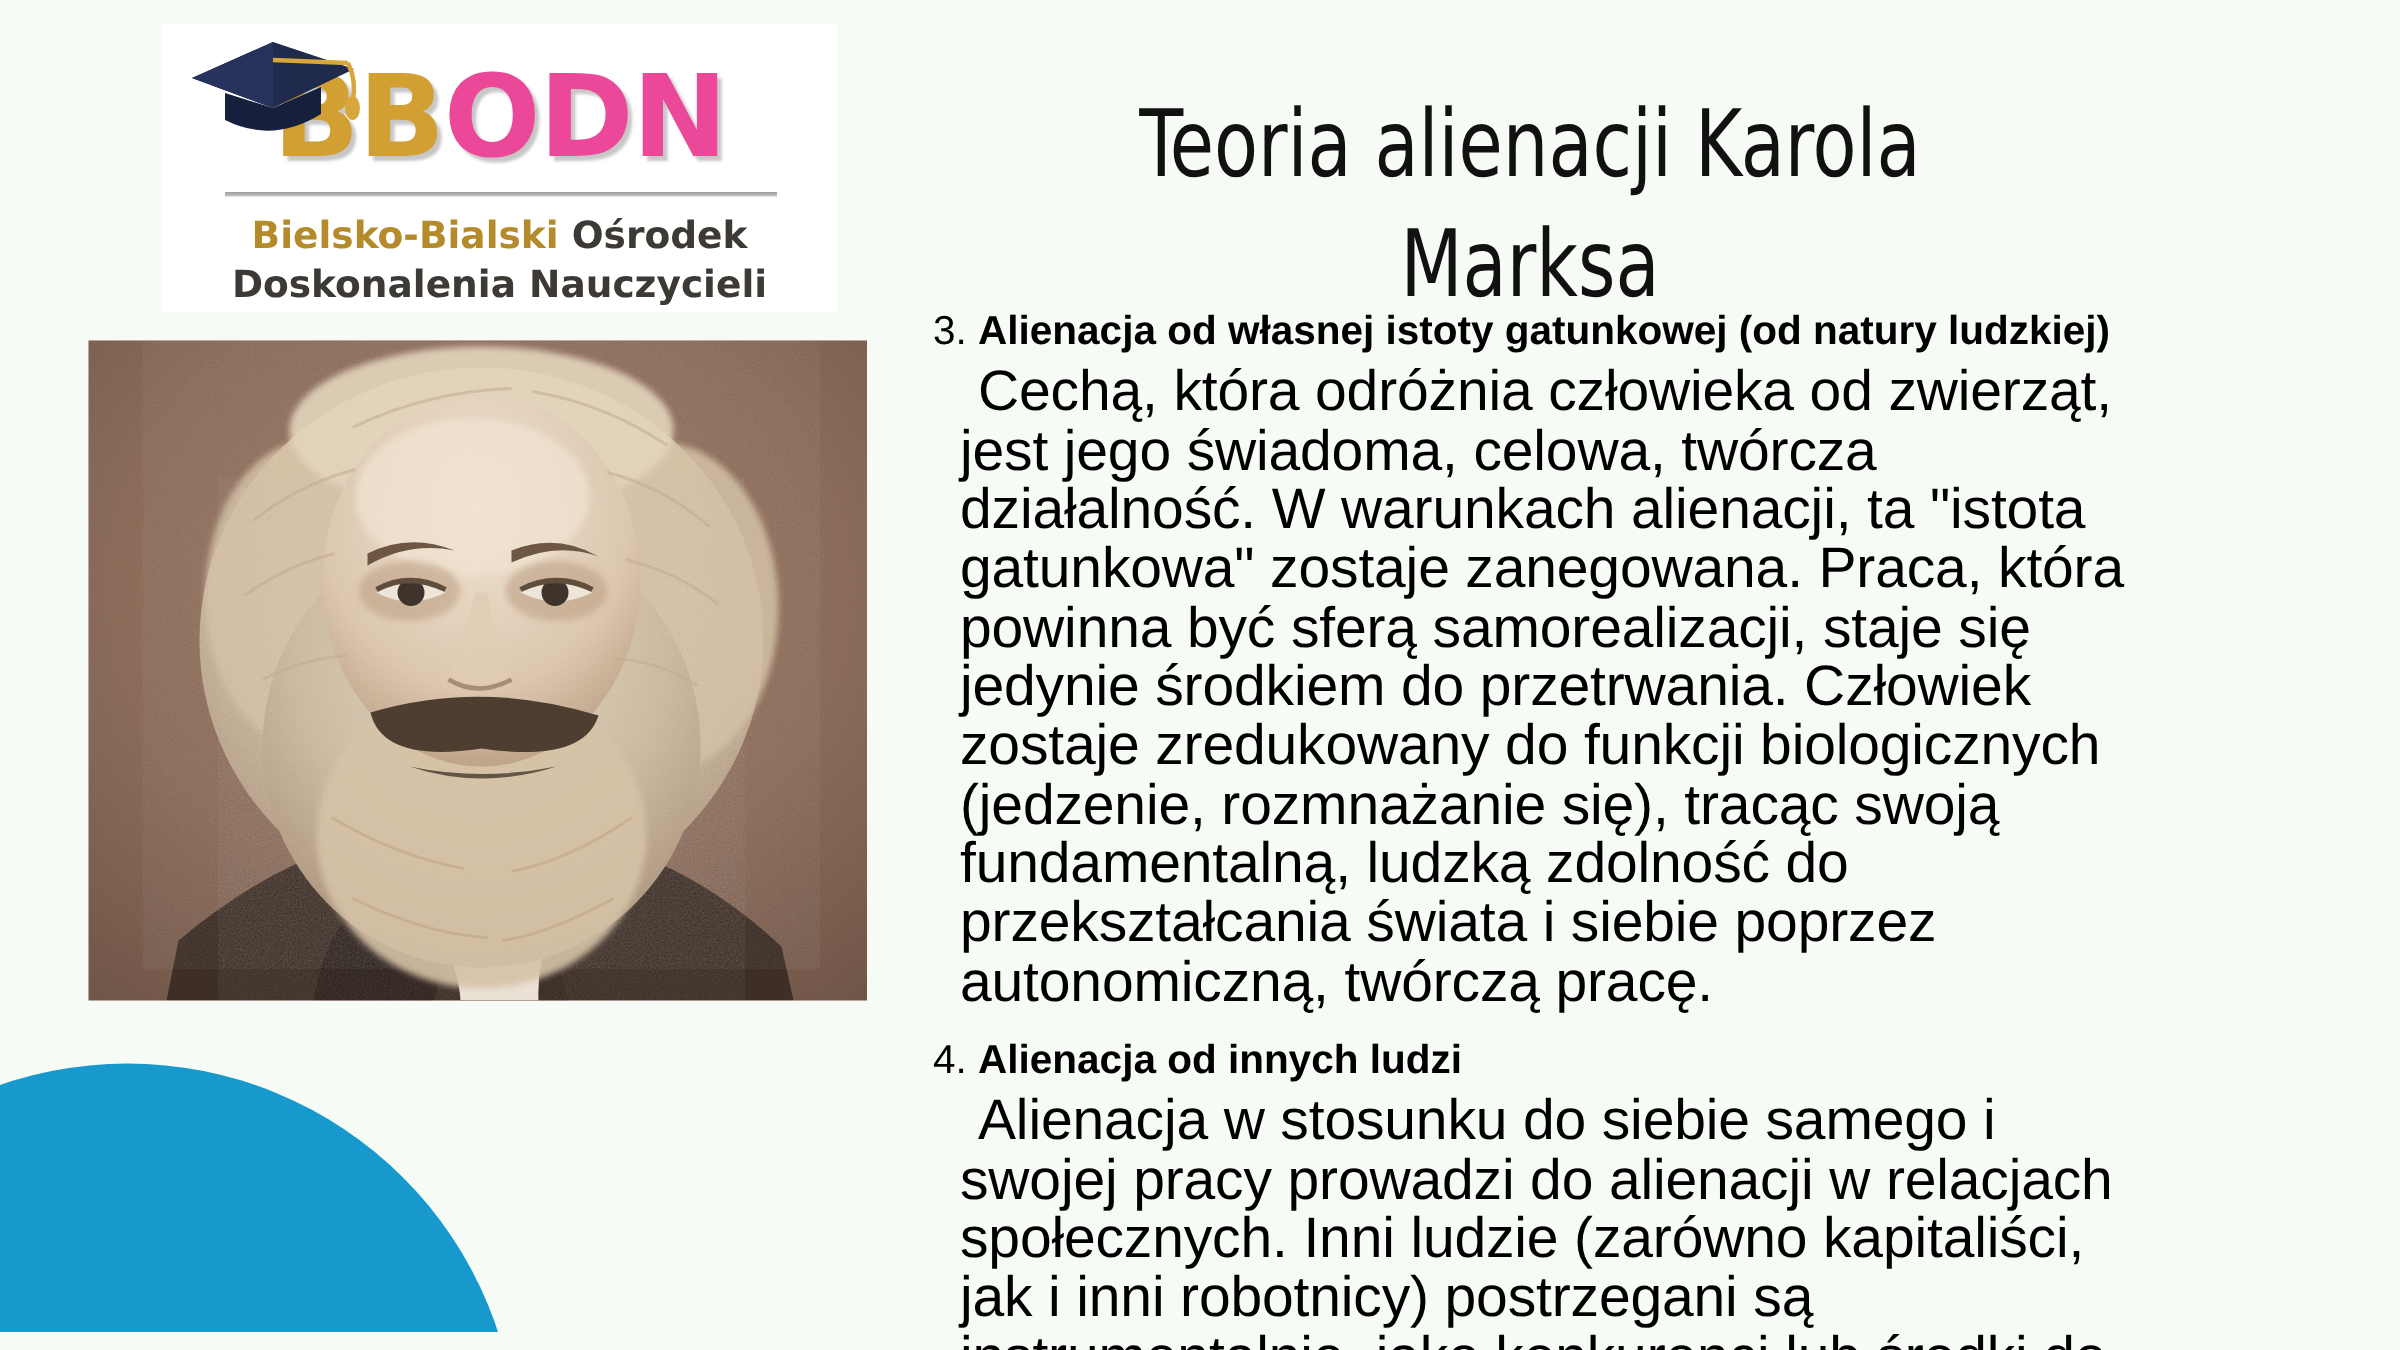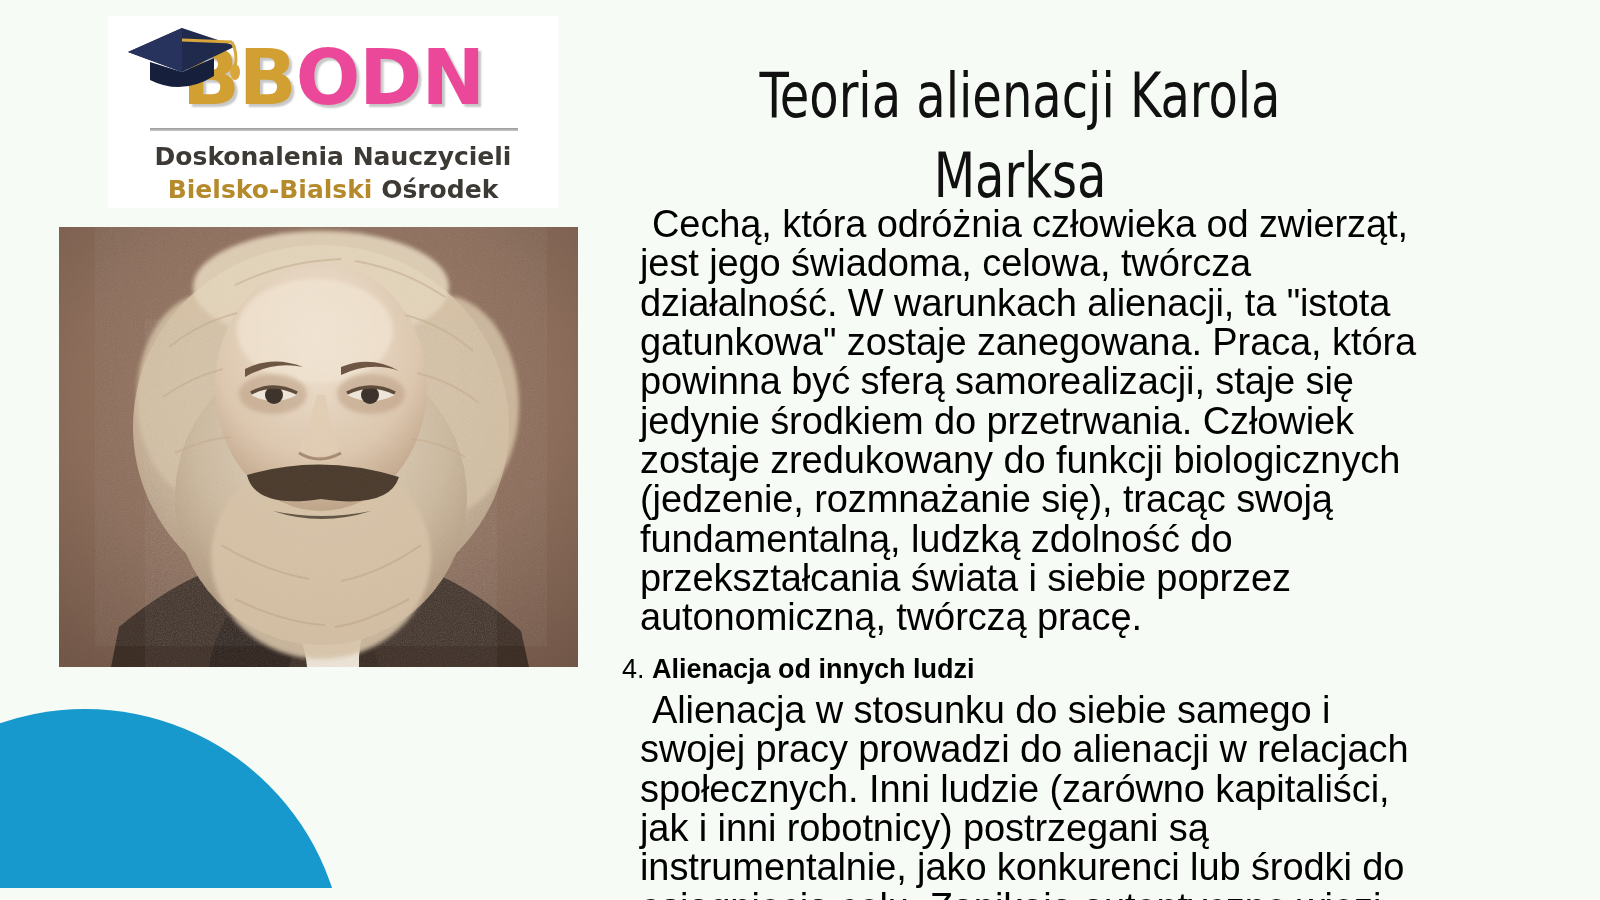--- a/index.html
+++ b/index.html
@@ -187,25 +187,25 @@
           <path d="M58,16 L108,18" stroke="#d8a63a" stroke-width="3" fill="none"></path>
           <path d="M108,18 Q114,30 111,44" stroke="#d8a63a" stroke-width="3" fill="none"></path>
           <ellipse cx="111" cy="48" rx="5" ry="8" fill="#d8a63a"></ellipse>
         </svg>
       </span>
       <div class="logo-wordmark">
         <span class="wm-bb">BB</span><span class="wm-odn">ODN</span>
       </div>
       <div class="logo-rule"></div>
       <div class="logo-sub">
-        <div>Doskonalenia Nauczycieli</div>
         <div>
           <span class="sub-gold">Bielsko-Bialski</span>
           <span>Ośrodek</span>
         </div>
+        <div>Doskonalenia Nauczycieli</div>
       </div>
     </div>
   </div>
 
   <div class="portrait">
     <svg width="519" height="440" viewBox="0 0 519 440" xmlns="http://www.w3.org/2000/svg">
       <defs>
         <radialGradient id="bgGrad" cx="50%" cy="38%" r="78%">
           <stop offset="0%" stop-color="#9d7a64"></stop>
           <stop offset="60%" stop-color="#8a6a57"></stop>
@@ -298,20 +298,24 @@
       </g>
 
       <rect width="519" height="440" fill="transparent" filter="url(#grain)" opacity="0.5"></rect>
     </svg>
   </div>
 
   <h1 class="title">Teoria alienacji Karola Marksa</h1>
 
   <div class="content">
 
+    <p class="heading">
+      <span class="num">3.</span>
+      <span class="txt">Alienacja od własnej istoty gatunkowej (od natury ludzkiej)</span>
+    </p>
     <p class="para">Cechą, która odróżnia człowieka od zwierząt, jest jego świadoma, celowa, twórcza działalność. W warunkach alienacji, ta "istota gatunkowa" zostaje zanegowana. Praca, która powinna być sferą samorealizacji, staje się jedynie środkiem do przetrwania. Człowiek zostaje zredukowany do funkcji biologicznych (jedzenie, rozmnażanie się), tracąc swoją fundamentalną, ludzką zdolność do przekształcania świata i siebie poprzez autonomiczną, twórczą pracę.</p>
 
     <p class="heading second">
       <span class="num">4.</span>
       <span class="txt">Alienacja od innych ludzi</span>
     </p>
     <p class="para last">Alienacja w stosunku do siebie samego i swojej pracy prowadzi do alienacji w relacjach społecznych. Inni ludzie (zarówno kapitaliści, jak i inni robotnicy) postrzegani są instrumentalnie, jako konkurenci lub środki do osiągnięcia celu. Zanikają autentyczne więzi wspólnotowe, a dominują stosunki rynkowe i przedmiotowe traktowanie innych.</p>
 
   </div>
 

